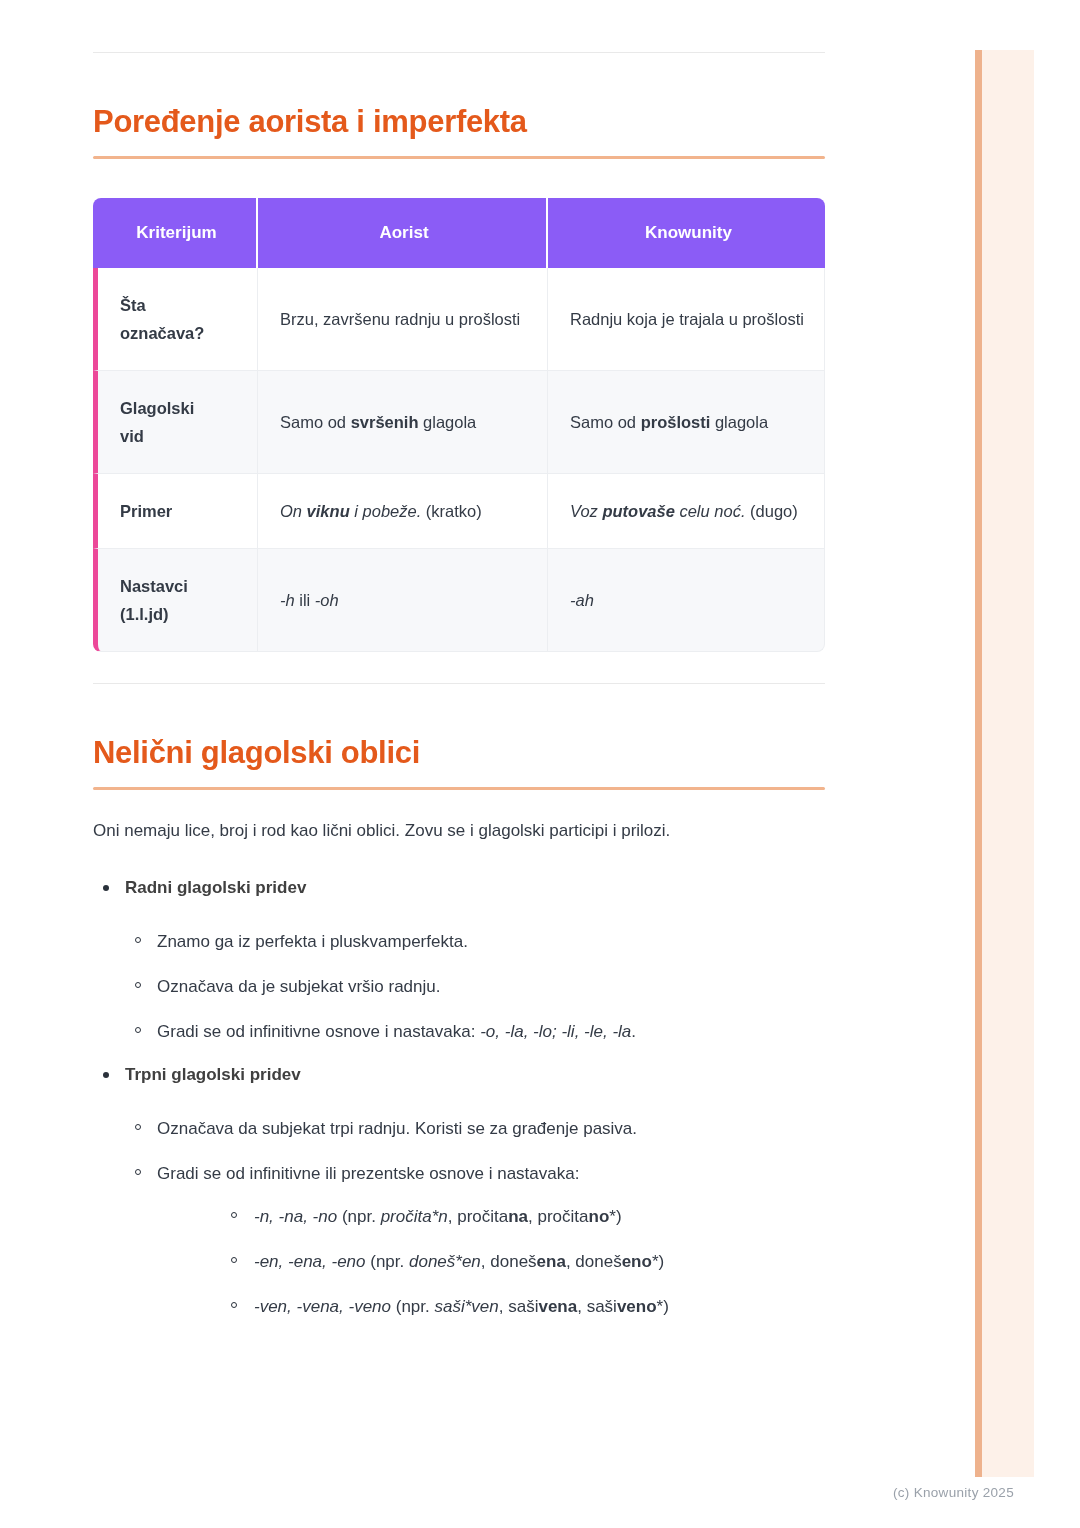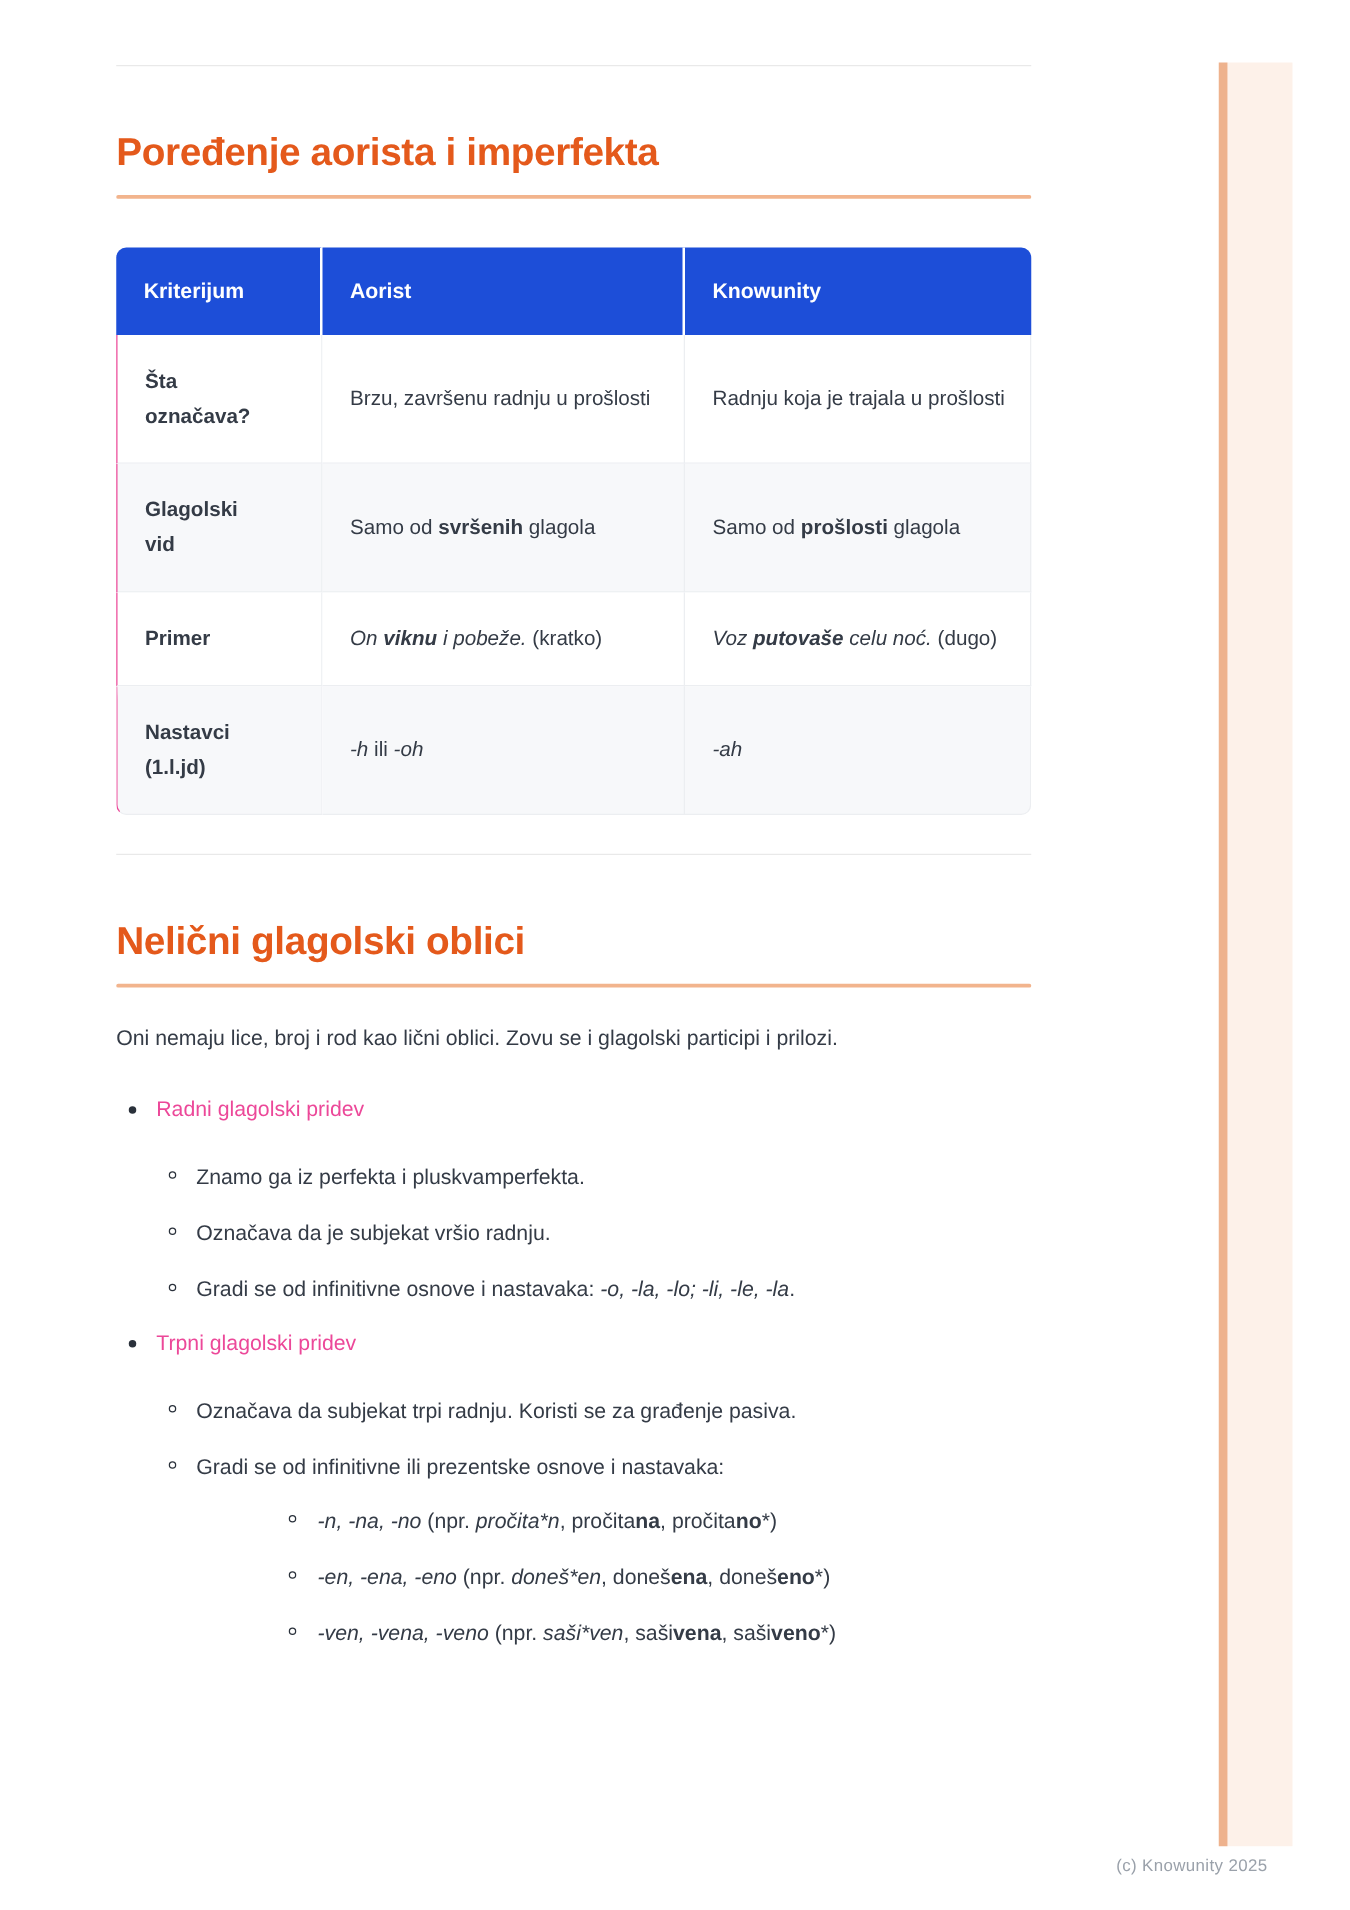--- a/index.html
+++ b/index.html
@@ -29,52 +29,52 @@
 
   
   table.cmp {
     margin-top:39px;
     width:732px;
     border-collapse:separate;
     border-spacing:0;
     font-size:16.5px;
   }
   table.cmp th {
-    background:#1d4ed8;
+    background:#8b5cf6;
     color:#ffffff;
     font-weight:700;
     font-size:17px;
-    text-align:left;
+    text-align:center;
     padding:25px 18px 25px 22px;
     vertical-align:middle;
   }
   table.cmp th:not(:last-child){ border-right:2px solid #ffffff; }
   table.cmp th:first-child{ border-top-left-radius:8px; }
   table.cmp th:last-child{ border-top-right-radius:8px; }
   table.cmp col.c1{ width:165px; } table.cmp col.c2{ width:290px; } table.cmp col.c3{ width:277px; }
   table.cmp td {
     padding:23px 18px 23px 22px;
     vertical-align:middle;
     line-height:28px;
     border-bottom:1px solid #eceef1;
     border-right:1px solid #eceef1;
     background:#ffffff;
     color:#343b46;
   }
-  table.cmp td:first-child{ border-left:1px solid #ec4899; }
+  table.cmp td:first-child{ border-left:5px solid #ec4899; }
   table.cmp tr.shaded td { background:#f7f8fa; }
   table.cmp tr:last-child td:first-child{ border-bottom-left-radius:8px; }
   table.cmp tr:last-child td:last-child{ border-bottom-right-radius:8px; }
   td.label-cell { font-weight:700; color:#212a36; white-space:pre-line; }
 
   
   .nf-list { margin-top:34px; }
   .nf-group { margin-bottom:4px; }
   .nf-title-row { position:relative; padding-left:32px; margin-bottom:28px; }
-  .nf-title { font-weight:400; font-size:17px; color:#ec4899; line-height:24px; }
+  .nf-title { font-weight:700; font-size:17px; color:#404040; line-height:24px; }
   .dot-marker {
     position:absolute; left:10px; top:9px;
     width:6px; height:6px; border-radius:50%; background:#2a313b;
   }
   .nf-item { position:relative; padding-left:64px; margin-bottom:18px; font-size:17px; line-height:27px; }
   .circle-marker {
     position:absolute; left:42px; top:9px;
     width:6px; height:6px; border-radius:50%;
     border:1.6px solid #2a313b; background:transparent;
   }

